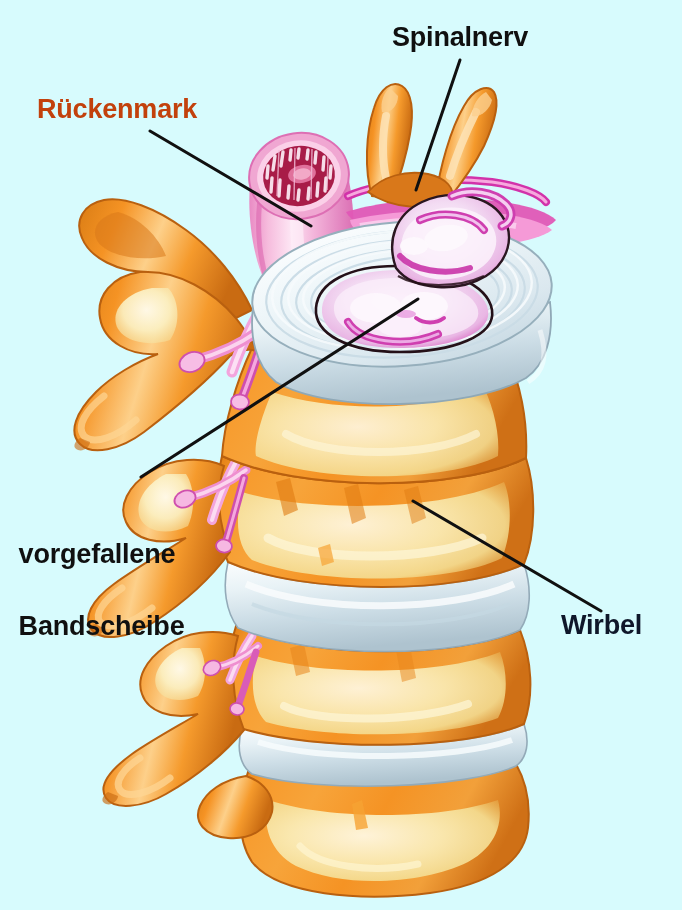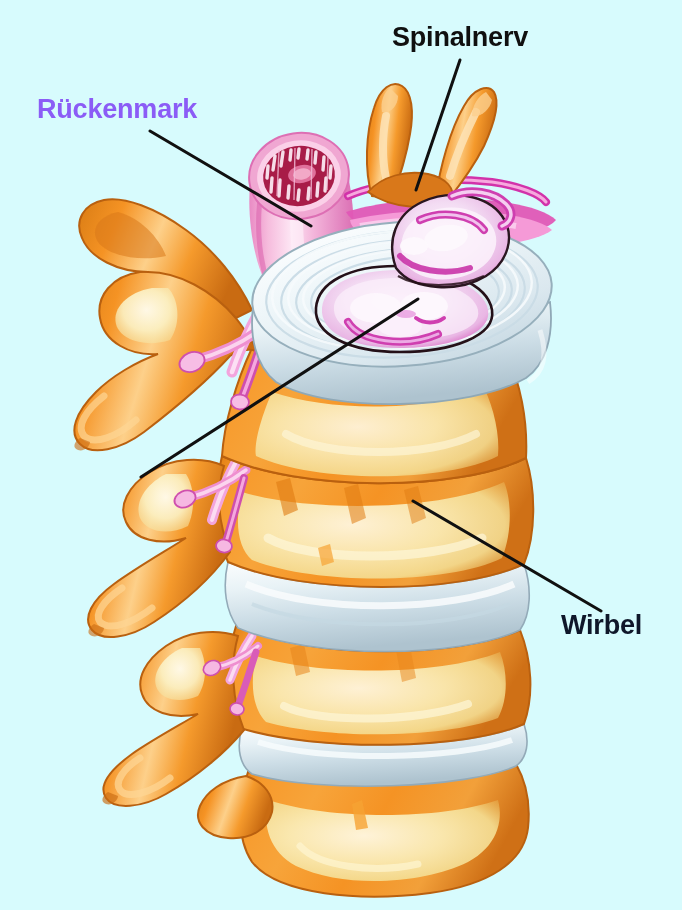--- a/index.html
+++ b/index.html
@@ -362,18 +362,22 @@
   <g stroke="#101010" stroke-width="3" fill="none" stroke-linecap="round">
     <line x1="150" y1="131" x2="311" y2="226"></line>
     <line x1="460" y1="60" x2="416" y2="190"></line>
     <line x1="141" y1="477" x2="418" y2="299"></line>
     <line x1="413" y1="501" x2="601" y2="611"></line>
   </g>
 </svg>
 
 <div class="lbl" id="lbl-spinalnerv" style="left: 392px; top: 22px; color: rgb(16, 16, 16);">Spinalnerv</div>
 
-<div class="lbl" id="lbl-rueckenmark" style="left: 37px; top: 94px; color: #8b5cf6;">Rückenmark</div>
-
+<div class="lbl" id="lbl-rueckenmark" style="left: 37px; top: 94px; color: #c2410c;">Rückenmark</div>
+
+<div class="lbl two" id="lbl-bandscheibe" style="left: 4px; top: 500px; color: rgb(16, 16, 16);">
+  <span>vorgefallene</span><br>
+  <span>Bandscheibe</span>
+</div>
 
 <div class="lbl" id="lbl-wirbel" style="left: 561px; top: 610px; color: #0f172a;">Wirbel</div>
 
 </div>
 
 </body></html>

